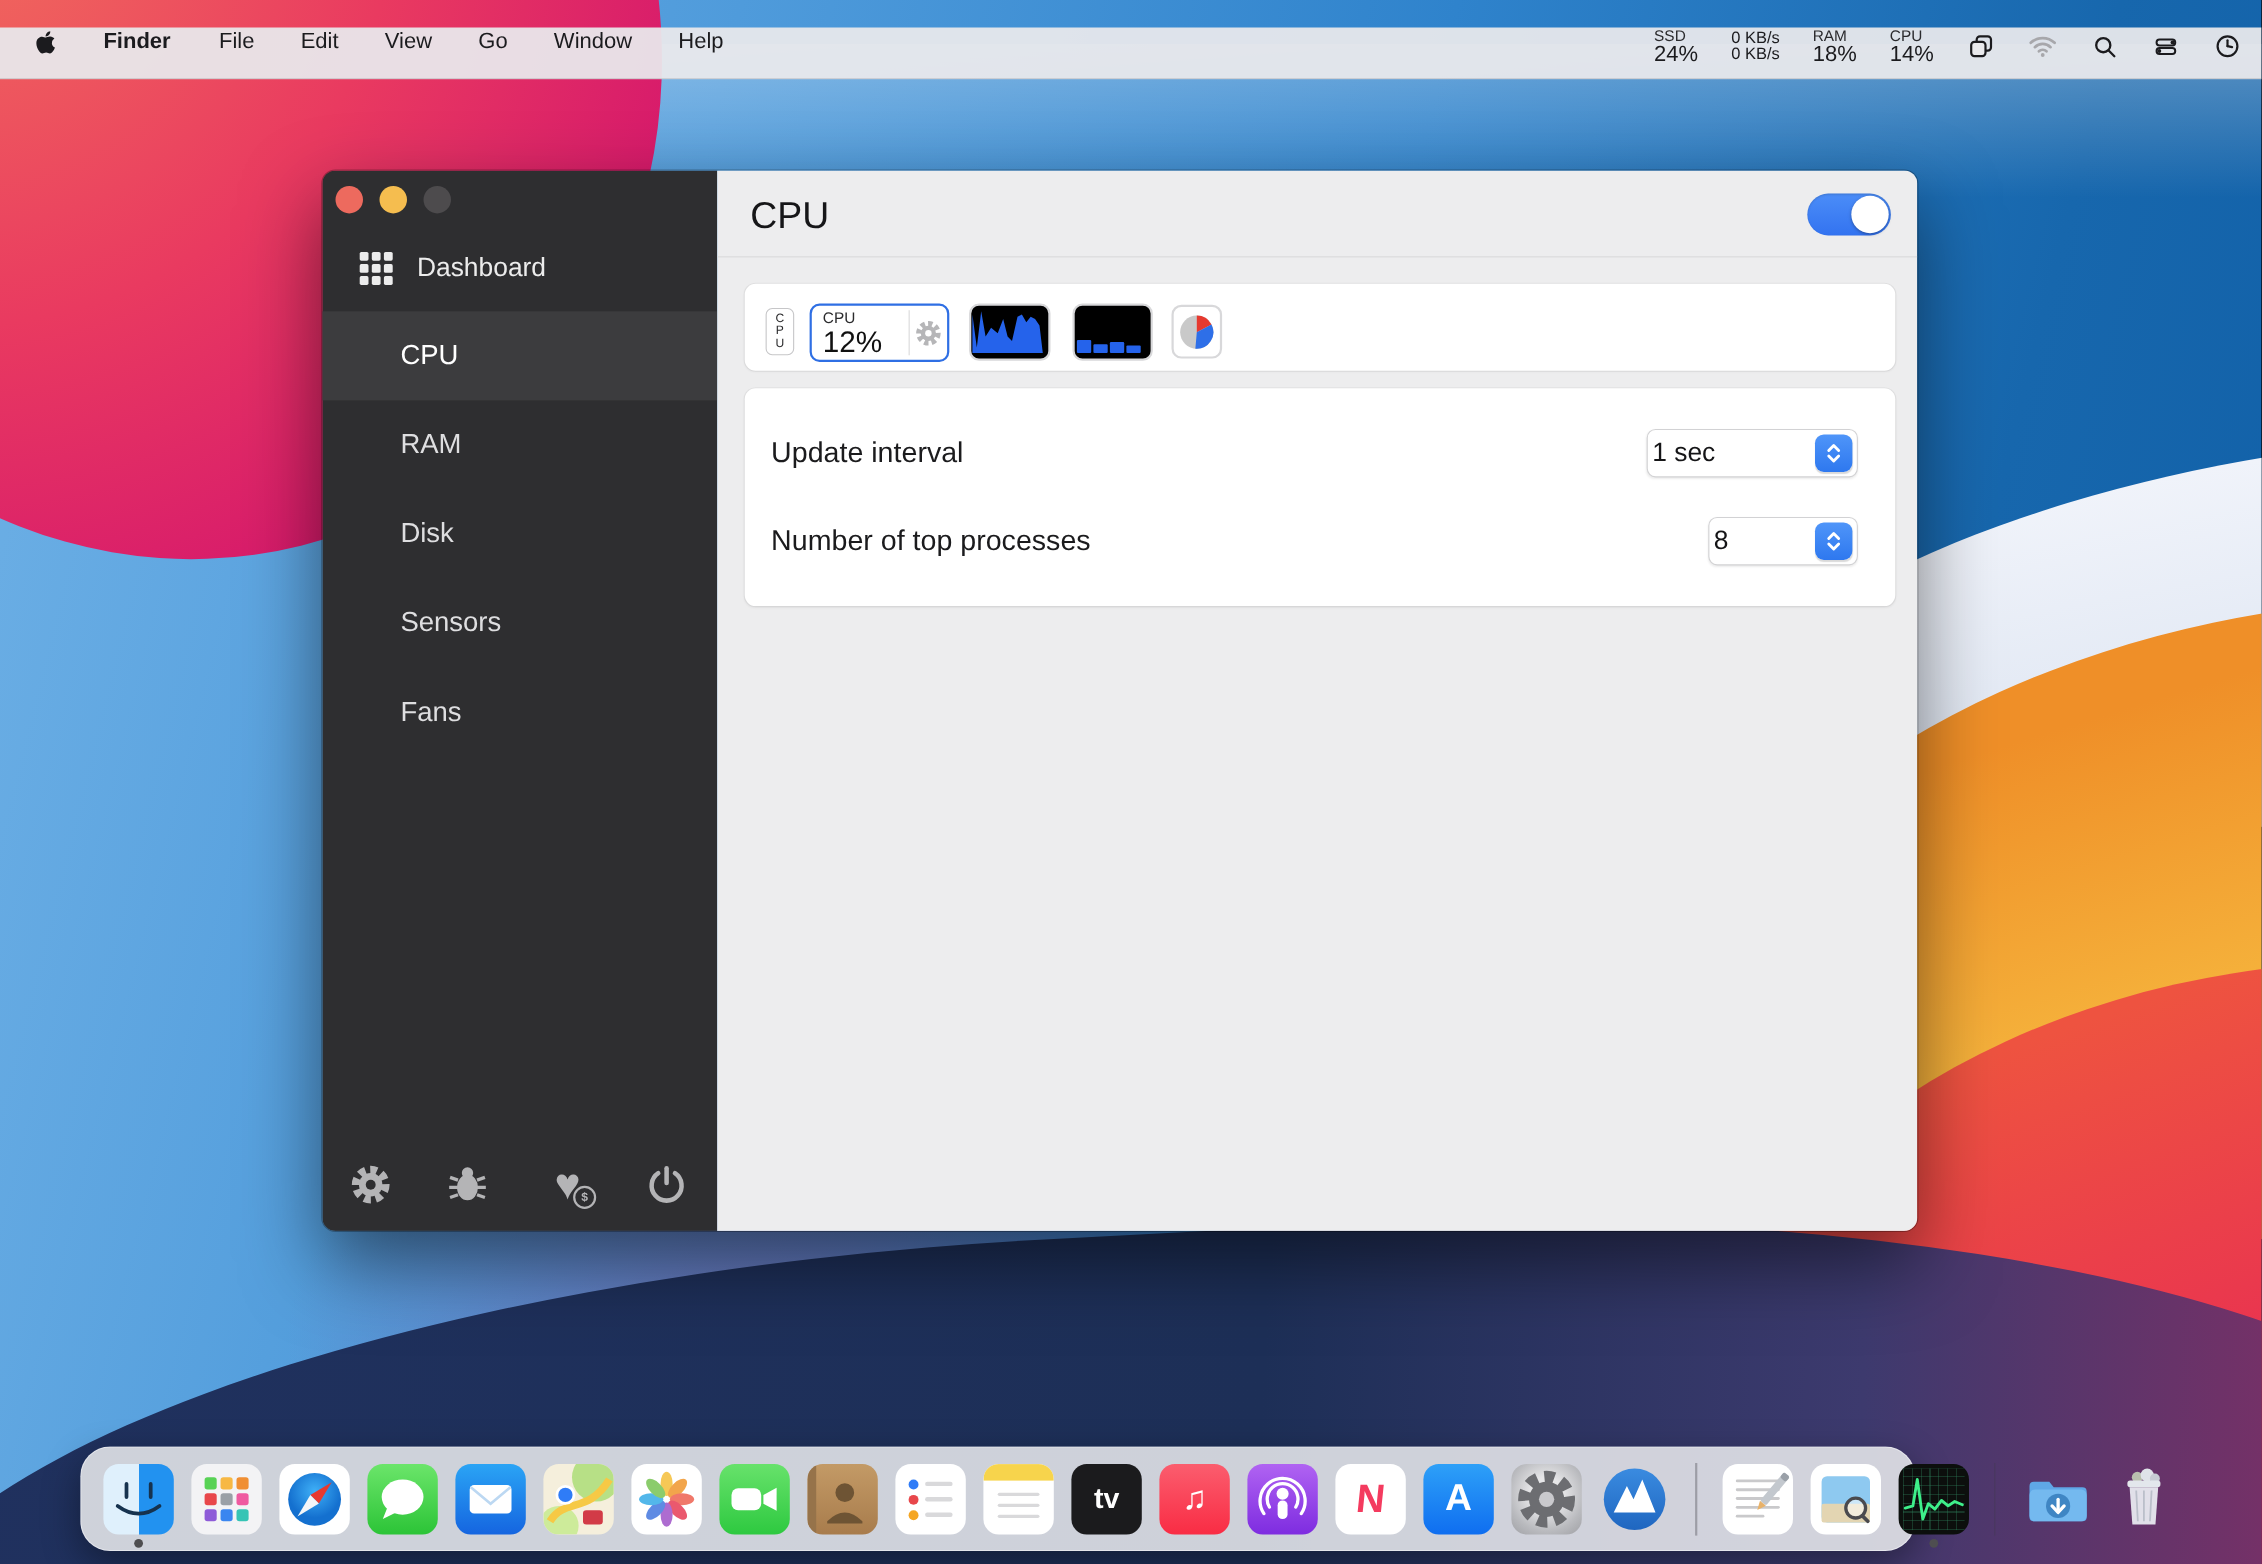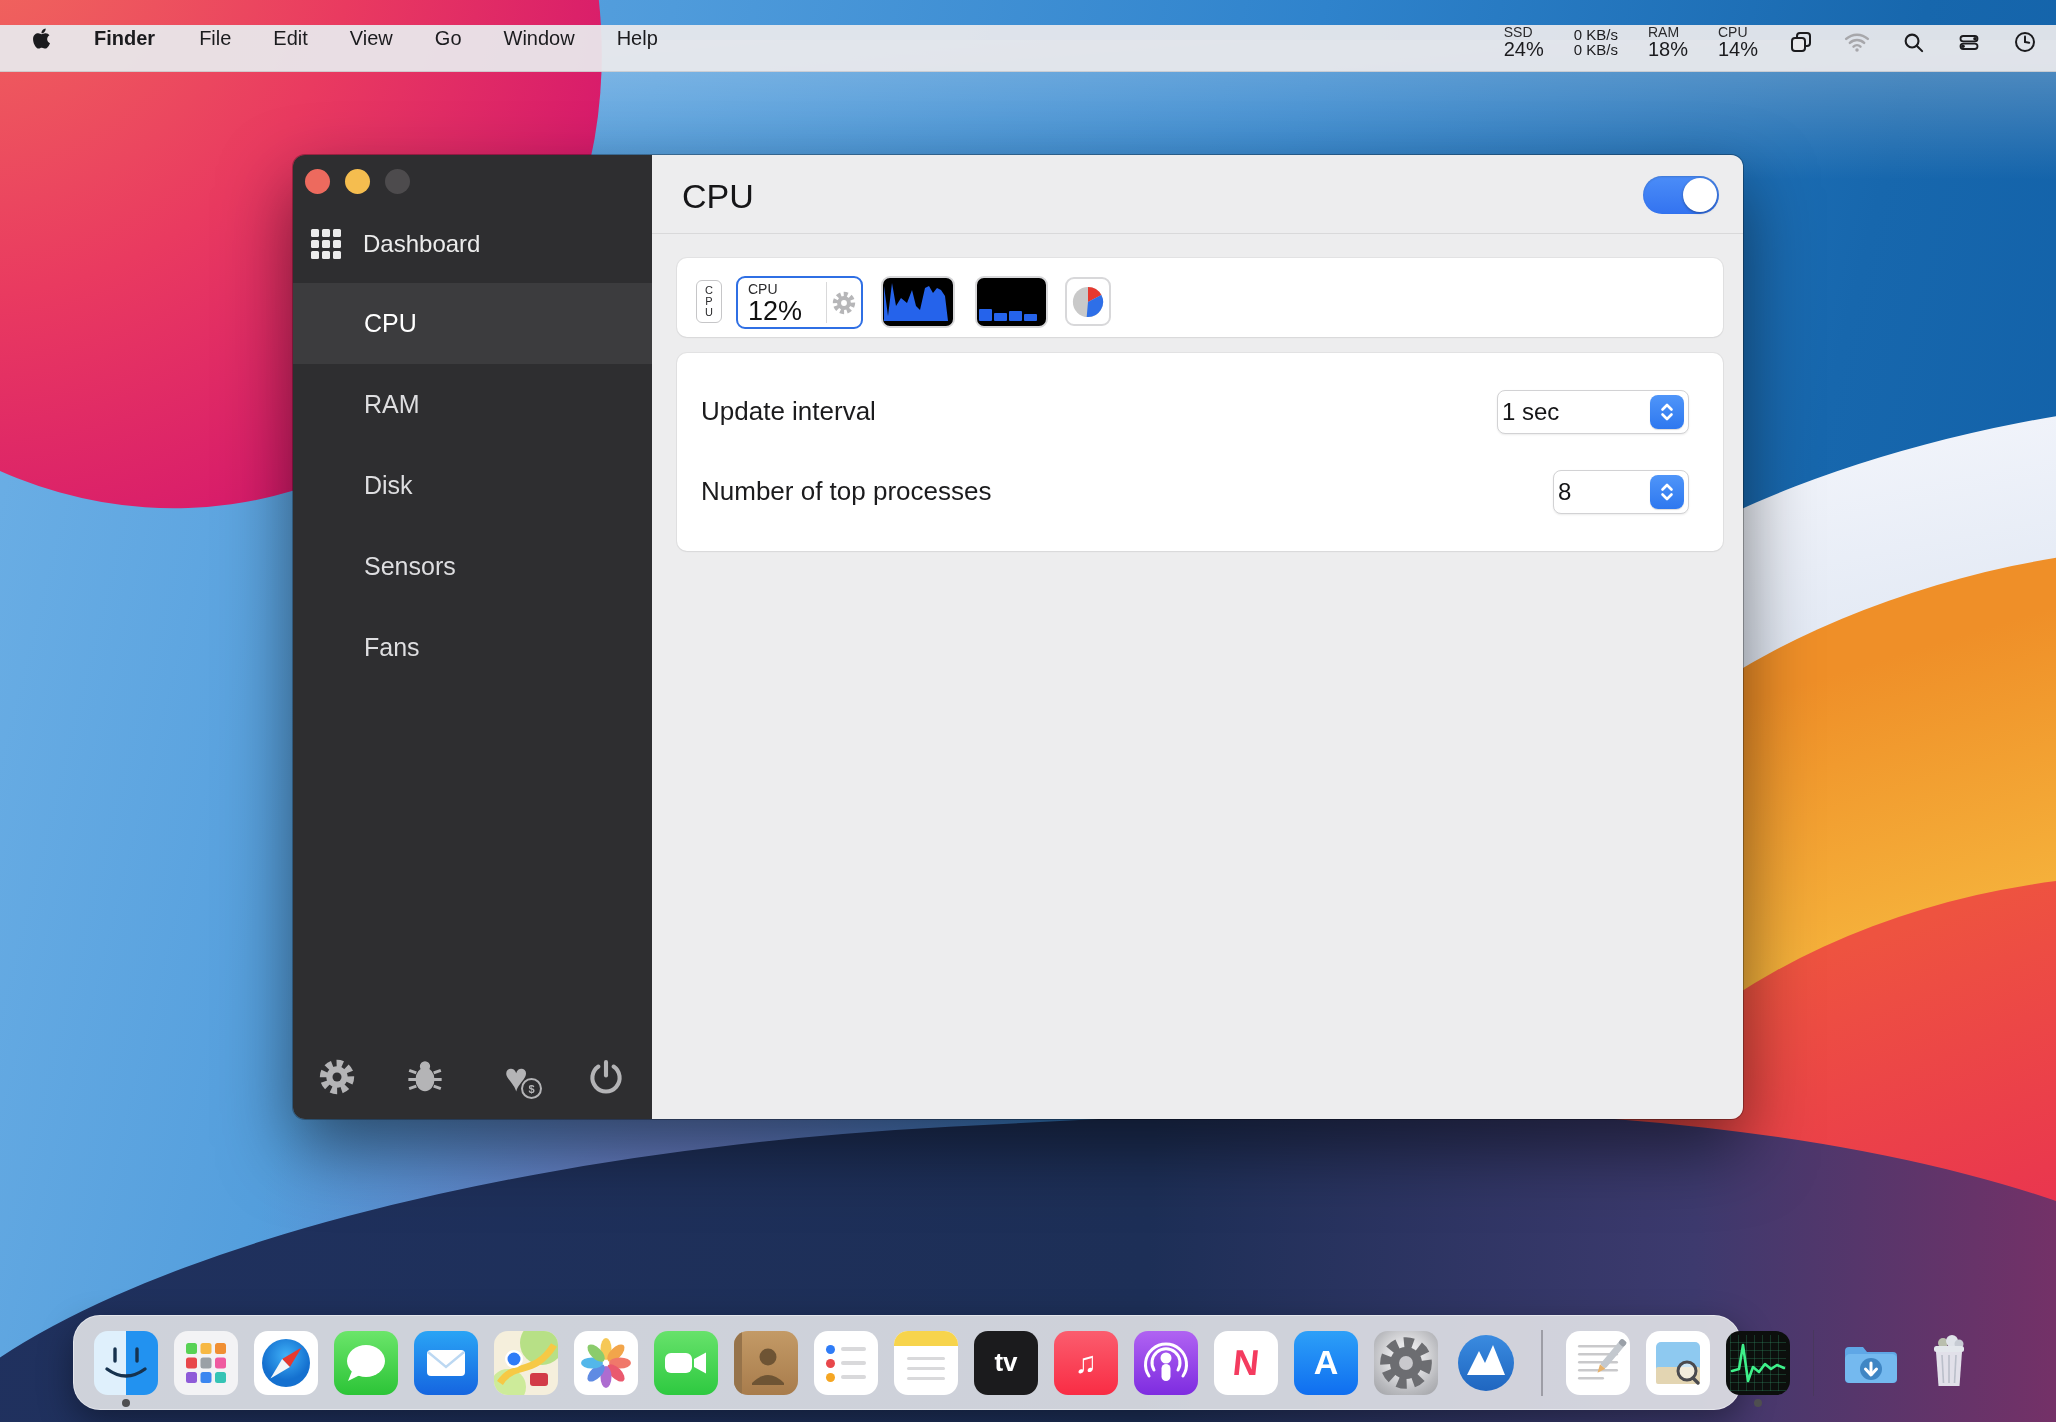--- a/index.html
+++ b/index.html
@@ -38,21 +38,21 @@
   .mb-ico{width:26px;height:26px;display:flex;align-items:center;justify-content:center;}
 
   
   .window{left:293px;top:155px;width:1450px;height:964px;border-radius:12px;overflow:hidden;
     box-shadow:0 30px 70px rgba(0,0,0,.50),0 0 0 1px rgba(0,0,0,.28);}
   .sidebar{left:0;top:0;width:359px;height:964px;background:#2e2e30;}
   .tl{width:25px;height:25px;border-radius:50%;top:14px;}
   .tl.red{left:12px;background:#ed6a5e;}
   .tl.yellow{left:52px;background:#f5bd4f;}
   .tl.gray{left:92px;background:#4d4b4d;}
-  .dash-row{left:0;top:64px;width:359px;height:50px;display:flex;align-items:center;}
+  .dash-row{left:16px;top:64px;width:359px;height:50px;display:flex;align-items:center;}
   .grid-ico{width:30px;height:30px;margin-left:18px;display:grid;grid-template-columns:repeat(3,8px);
     grid-template-rows:repeat(3,8px);gap:3px;}
   .grid-ico span{background:#ececec;border-radius:1.5px;}
   .dash-label{margin-left:22px;font-size:24px;color:#ececec;}
   .nav{left:0;top:128px;width:359px;}
   .nav-item{width:359px;height:81px;display:flex;align-items:center;color:#dedee0;font-size:25px;}
   .nav-item span{margin-left:71px;}
   .nav-item.sel{background:#3c3c3e;color:#fff;}
   .side-foot{left:0;top:880px;width:359px;height:84px;display:flex;align-items:center;color:#b4b4b6;}
   .sf-ico{width:44px;height:44px;display:flex;align-items:center;justify-content:center;position:relative;}

